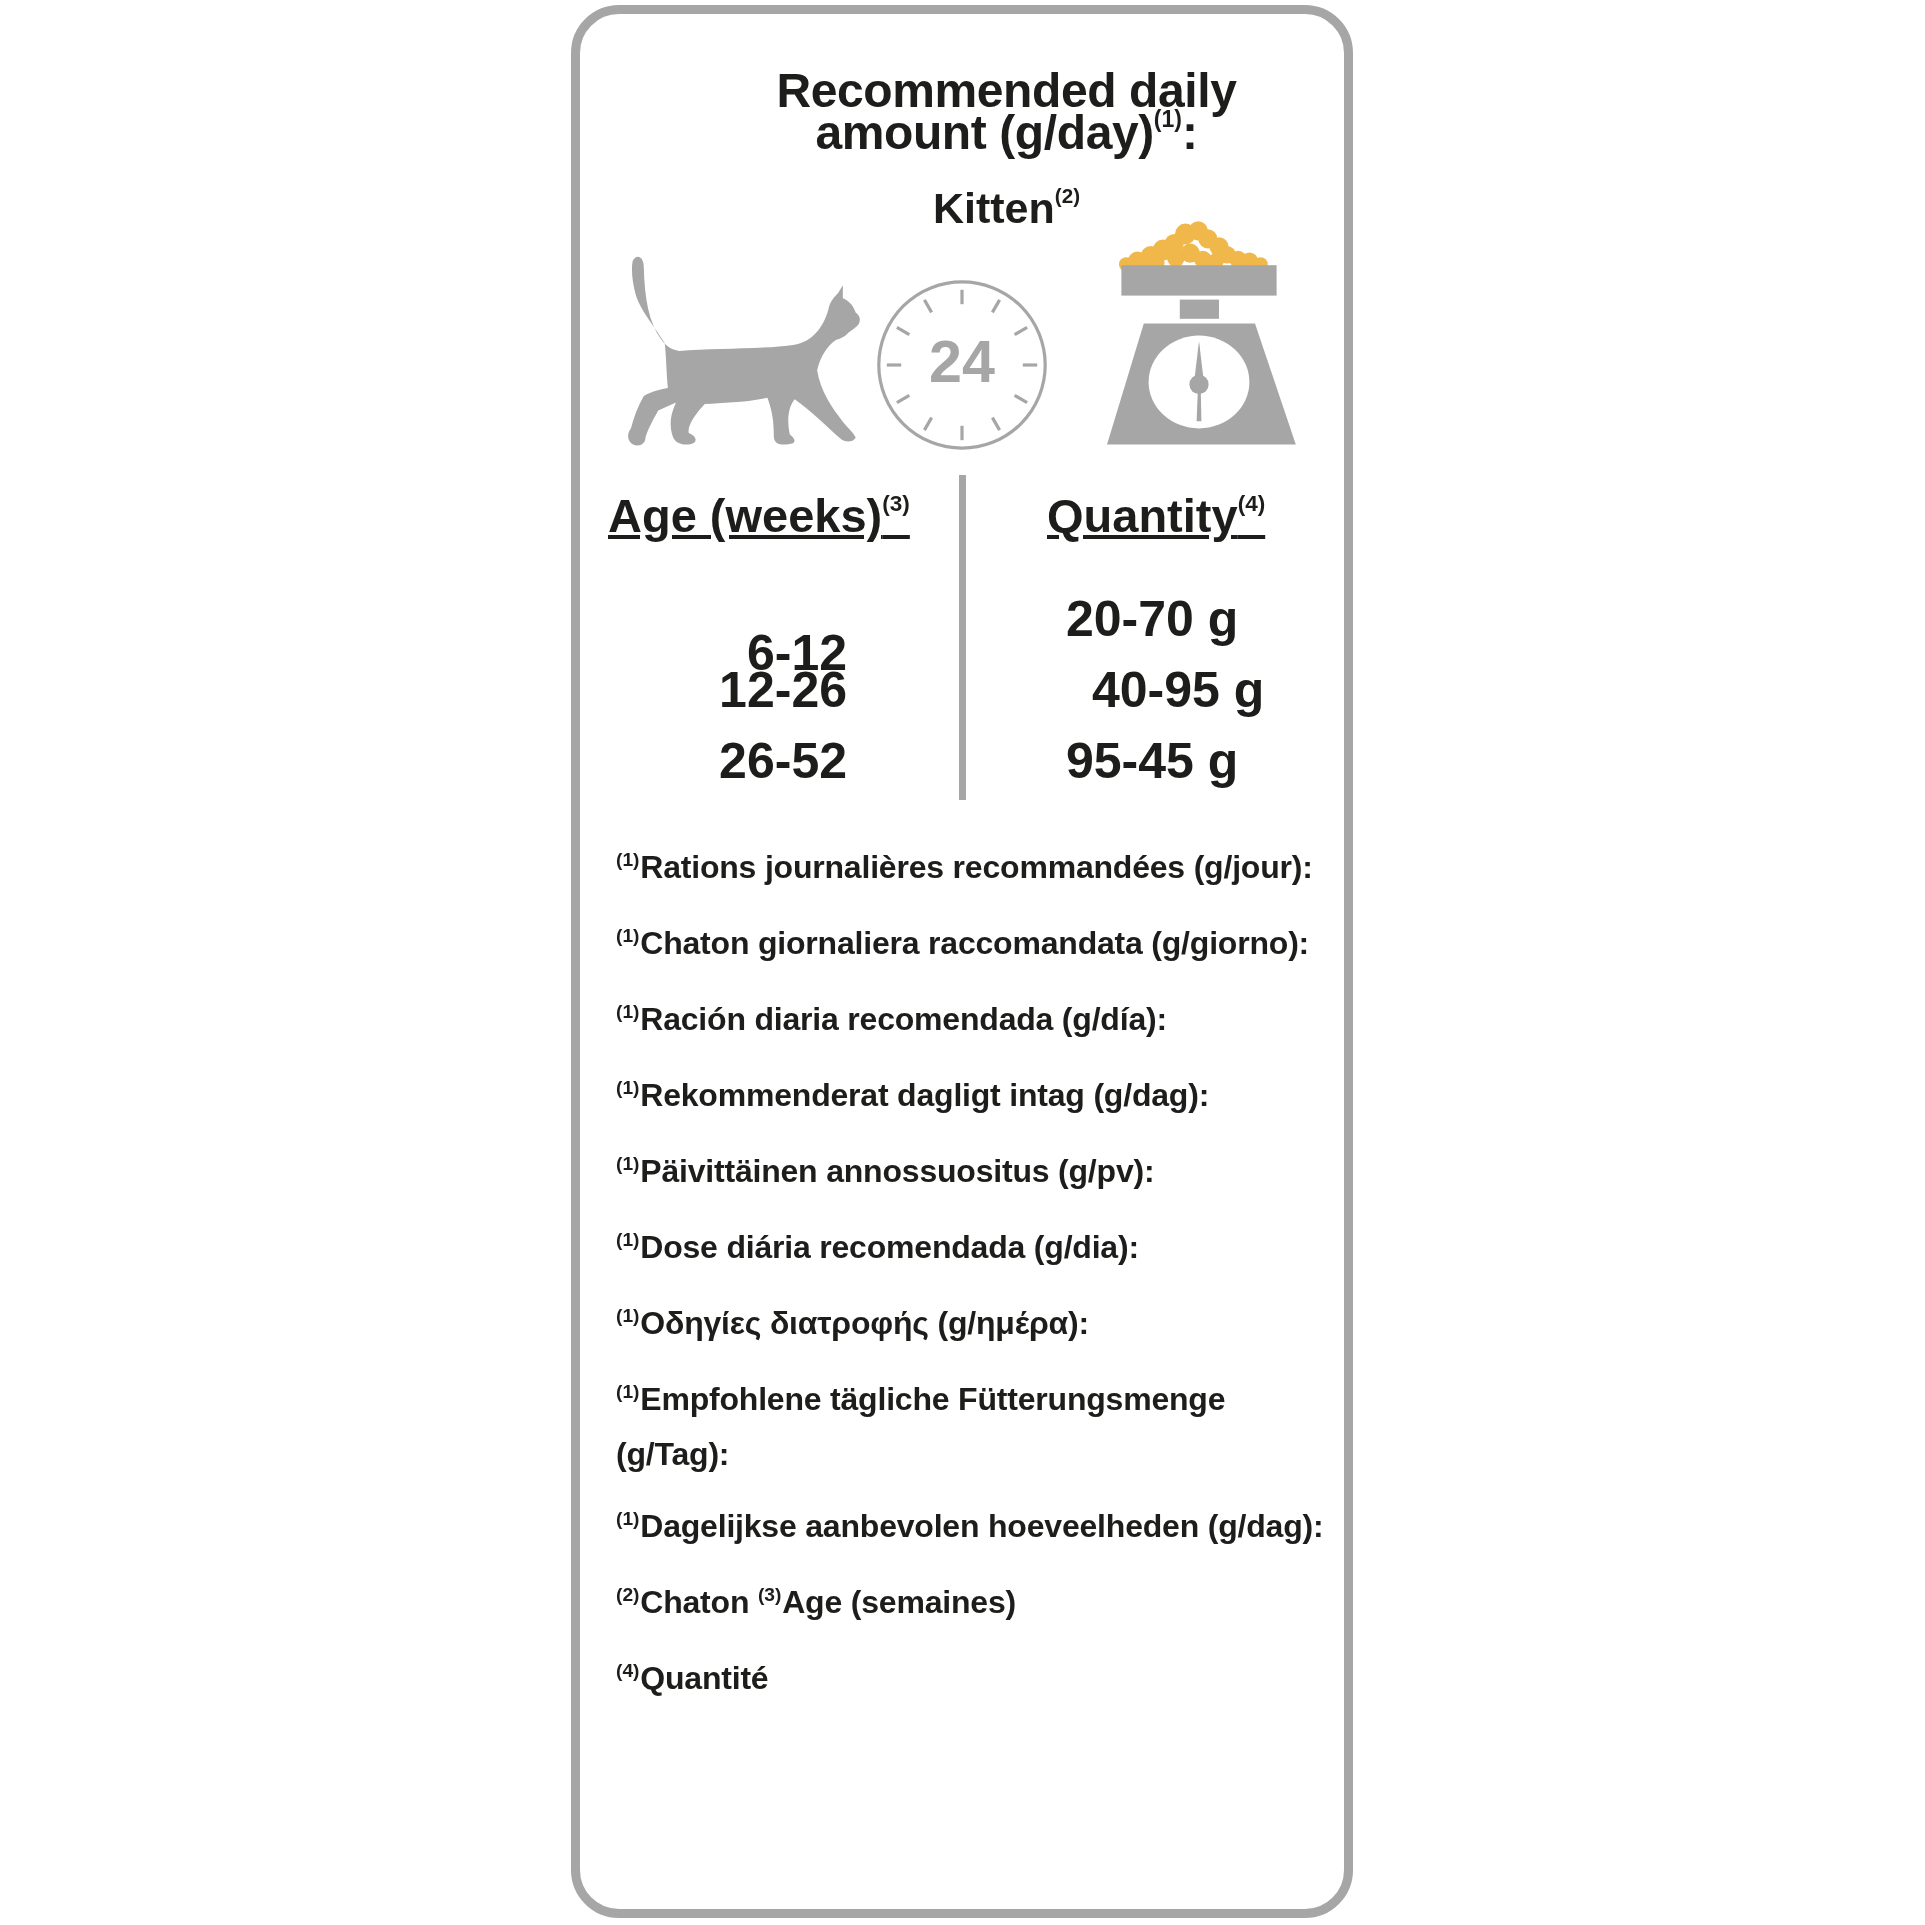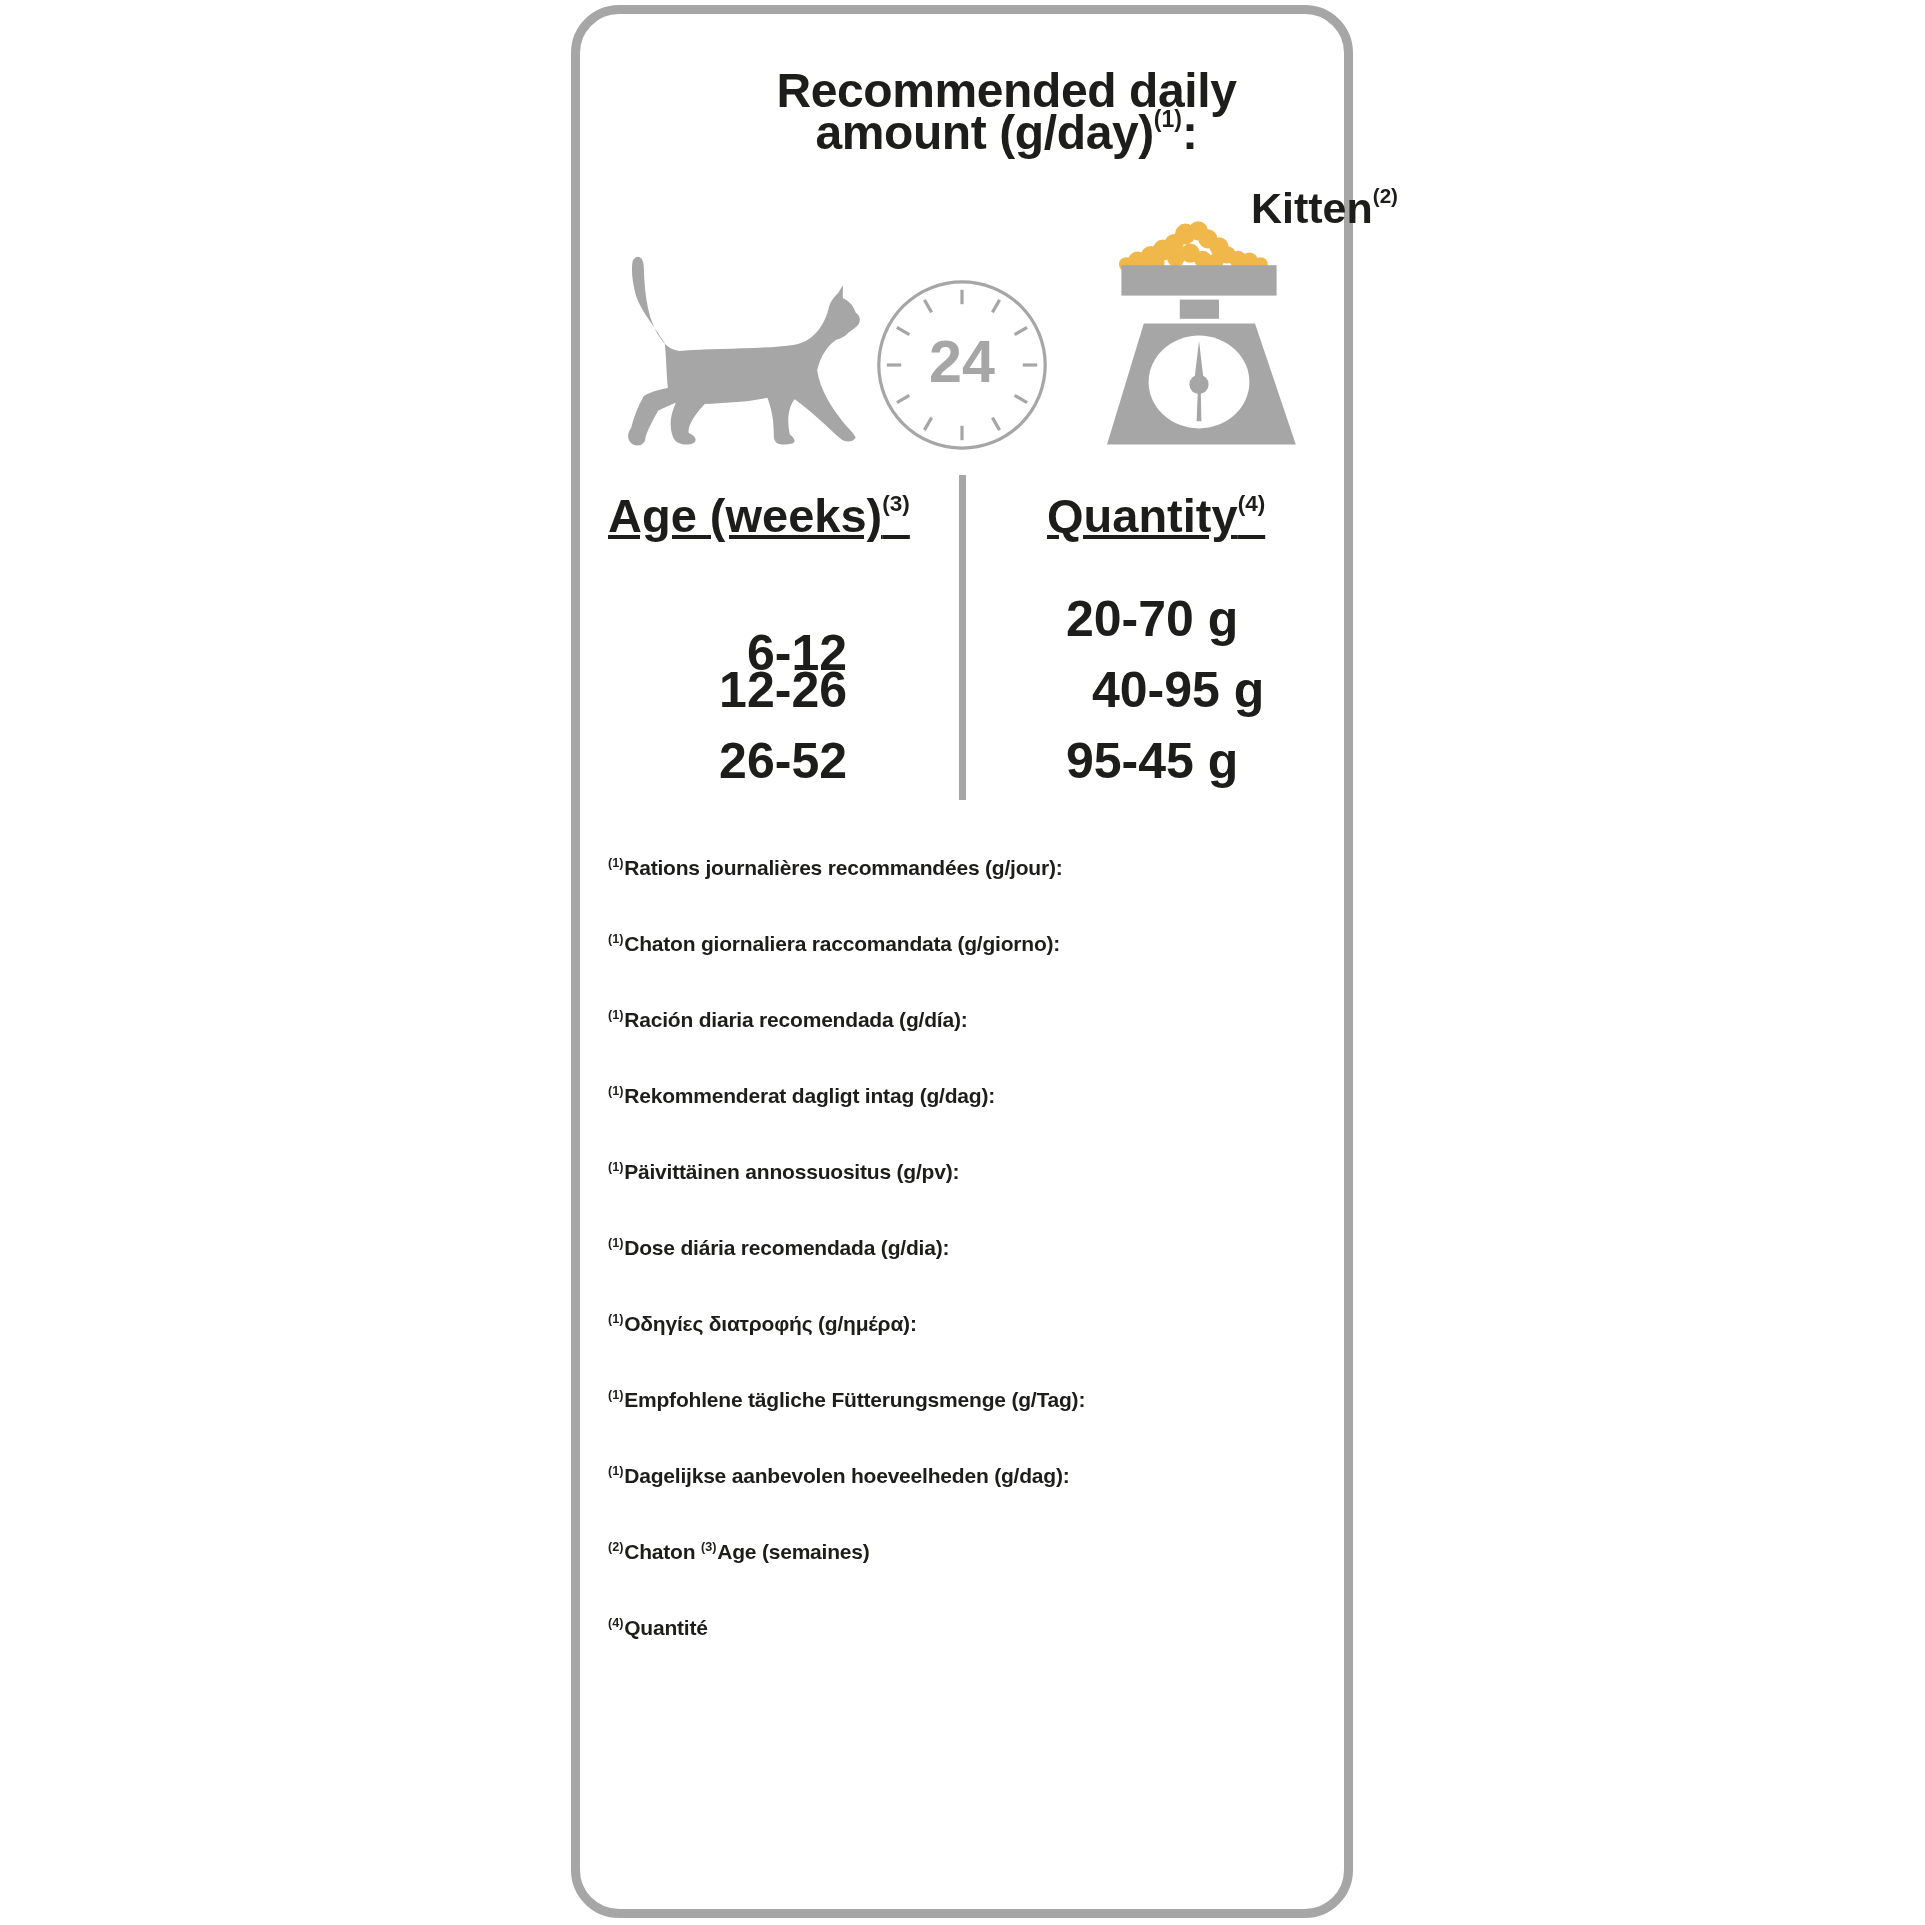--- a/index.html
+++ b/index.html
@@ -5,32 +5,32 @@
   html, body { margin: 0; padding: 0; background: #ffffff; }
   body { width: 1926px; height: 1926px; position: relative; overflow: hidden;
          font-family: "Liberation Sans", "DejaVu Sans", sans-serif; color: #1d1d1b; }
   .card { position: absolute; left: 571px; top: 4.8px; width: 764px; height: 1895px;
           border: 9.6px solid #a6a6a6; border-radius: 48px; background: #ffffff; }
   .abs { position: absolute; padding-left: 44px; }
   .title { left: 571px; width: 783px; text-align: center; font-weight: 700;
            font-size: 48px; line-height: 48px; letter-spacing: -0.4px; }
   .title-line { display: block; white-space: nowrap; }
   sup.fn { font-size: 0.48em; vertical-align: 0; position: relative; top: -0.95em; font-weight: 700; letter-spacing: 0; }
-  .kitten { left: 571px; width: 783px; text-align: right; font-weight: 700;
+  .kitten { left: 571px; width: 783px; text-align: center; font-weight: 700;
             font-size: 43px; line-height: 43px; top: 187px; }
   .icon { position: absolute; }
   .divider { position: absolute; left: 959px; top: 475px; width: 7.2px; height: 325px; background: #a6a6a6; }
   .th { position: absolute; top: 492px; font-weight: 700; font-size: 47px; line-height: 48px; white-space: nowrap; text-decoration: underline; }
   .th-age { left: 608px; }
   .th-qty { left: 1047px; }
   .cell { position: absolute; font-weight: 700; font-size: 50px; line-height: 50px; white-space: nowrap; }
   .cell-age { right: calc(1926px - 847px); text-align: right; }
   .cell-qty { left: 1066px; }
   .notes { position: absolute; left: 604px; top: 842px; width: 730px; }
-  .note { font-weight: 700; font-size: 21px; line-height: 51px; margin: 0 0 21px 4px; letter-spacing: -0.2px; }
+  .note { font-weight: 700; font-size: 32px; line-height: 51px; margin: 0 0 21px 12px; letter-spacing: -0.2px; }
   .note sup.fn { font-size: 0.6em; top: -0.65em; margin-right: 0.8px; }
 </style>
 </head>
 <body>
 
 <div class="card"></div>
 
 <div class="abs title" style="top:67px;">
   <span class="title-line">Recommended daily</span>
   <span class="title-line" style="margin-top:-6.4px;"><span>amount (g/day)</span><sup class="fn">(1)</sup><span>:</span></span>

